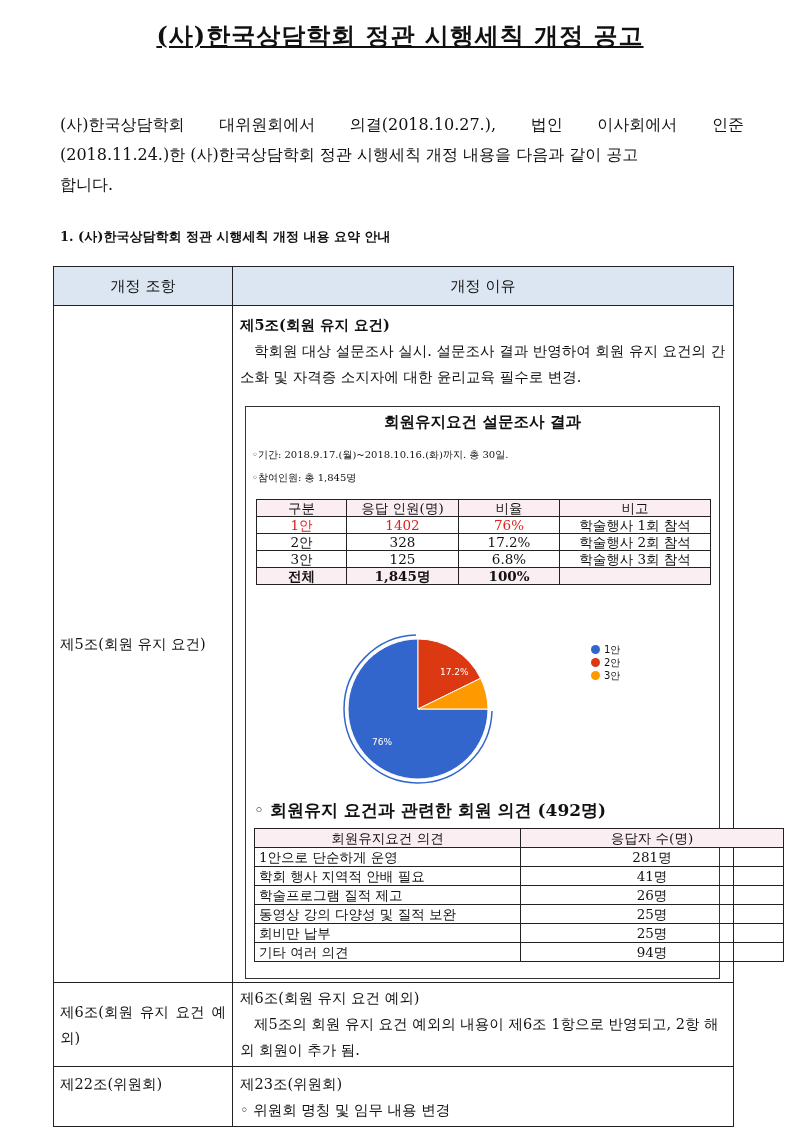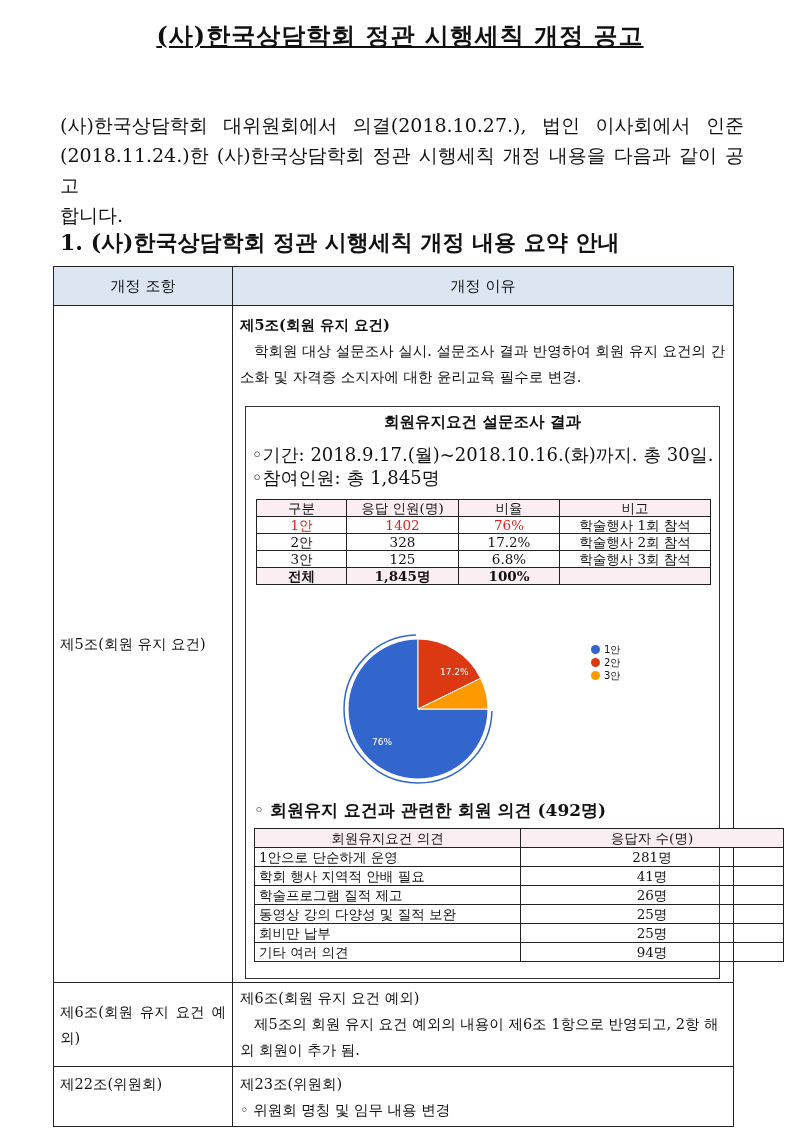--- a/index.html
+++ b/index.html
@@ -1,40 +1,40 @@
 <!DOCTYPE html>
 <html><head>
 <meta charset="utf-8">
 <style>
   html, body { margin: 0; padding: 0; background: #ffffff; }
   body { width: 800px; height: 1132px; position: relative; overflow: hidden;
          font-family: "DejaVu Serif", "Liberation Serif", serif; color: #111; }
   .title { position: absolute; left: 0; top: 20px; width: 800px; text-align: center;
            font-size: 24px; font-weight: bold; letter-spacing: 1px; text-decoration: underline; }
-  .intro { position: absolute; left: 60px; top: 110px; width: 684px; font-size: 19px;
+  .intro { position: absolute; left: 60px; top: 110px; width: 684px; font-size: 16px;
            line-height: 30px; text-align: justify; text-align-last: left; }
   .intro .l1 { display: flex; justify-content: space-between; }
-  .section { position: absolute; left: 60px; top: 228px; font-size: 22px; font-weight: bold; }
+  .section { position: absolute; left: 60px; top: 228px; font-size: 13px; font-weight: bold; }
 
   .main-table { position: absolute; left: 53px; top: 266px; width: 681px;
                 border-collapse: collapse; table-layout: fixed; font-size: 14.5px; }
   .main-table td, .main-table th { border: 1.5px solid #222; vertical-align: top; padding: 0; }
   .main-table th { background: #dce6f2; height: 38px; font-weight: normal;
                    vertical-align: middle; font-size: 15px; }
   .col1 { width: 179px; }
   .left-cell { padding: 6px 6px !important; line-height: 26px; }
   .left-mid { vertical-align: middle !important; }
   .right-cell { padding: 6px 6px 0 7px !important; line-height: 26px; }
   .art-title { font-weight: normal; }
   .indent { text-indent: 14px; }
 
   .survey { border: 1.5px solid #333; margin: 16px 2px 2px 5px; width: 473px; height: 571px;
             position: relative; }
   .survey-title { text-align: center; font-weight: bold; font-size: 15.5px; margin-top: 2px; }
-  .survey-info { position: absolute; left: 6px; top: 36px; font-size: 18px; line-height: 23px; }
+  .survey-info { position: absolute; left: 6px; top: 36px; font-size: 10px; line-height: 23px; }
   .tbl { border-collapse: collapse; table-layout: fixed; font-size: 13.5px; }
   .tbl td { border: 1px solid #222; text-align: center; height: 16px; line-height: 16px;
             padding: 0 2px; vertical-align: middle; }
   .tbl .hd td { background: #fbeef2; }
   .tbl .ft td { background: #fbeef2; font-weight: bold; }
   .red td.r { color: #e0201c; }
   .survey .tbl.res { position: absolute; left: 10px; top: 92px; width: 455px; }
   .chart { position: absolute; left: 96px; top: 224px; }
   .legend { position: absolute; left: 345px; top: 236px; font-size: 10px; font-family: "DejaVu Sans", sans-serif; line-height: 13px; }
   .legend .it { display: flex; align-items: center; gap: 4px; }

